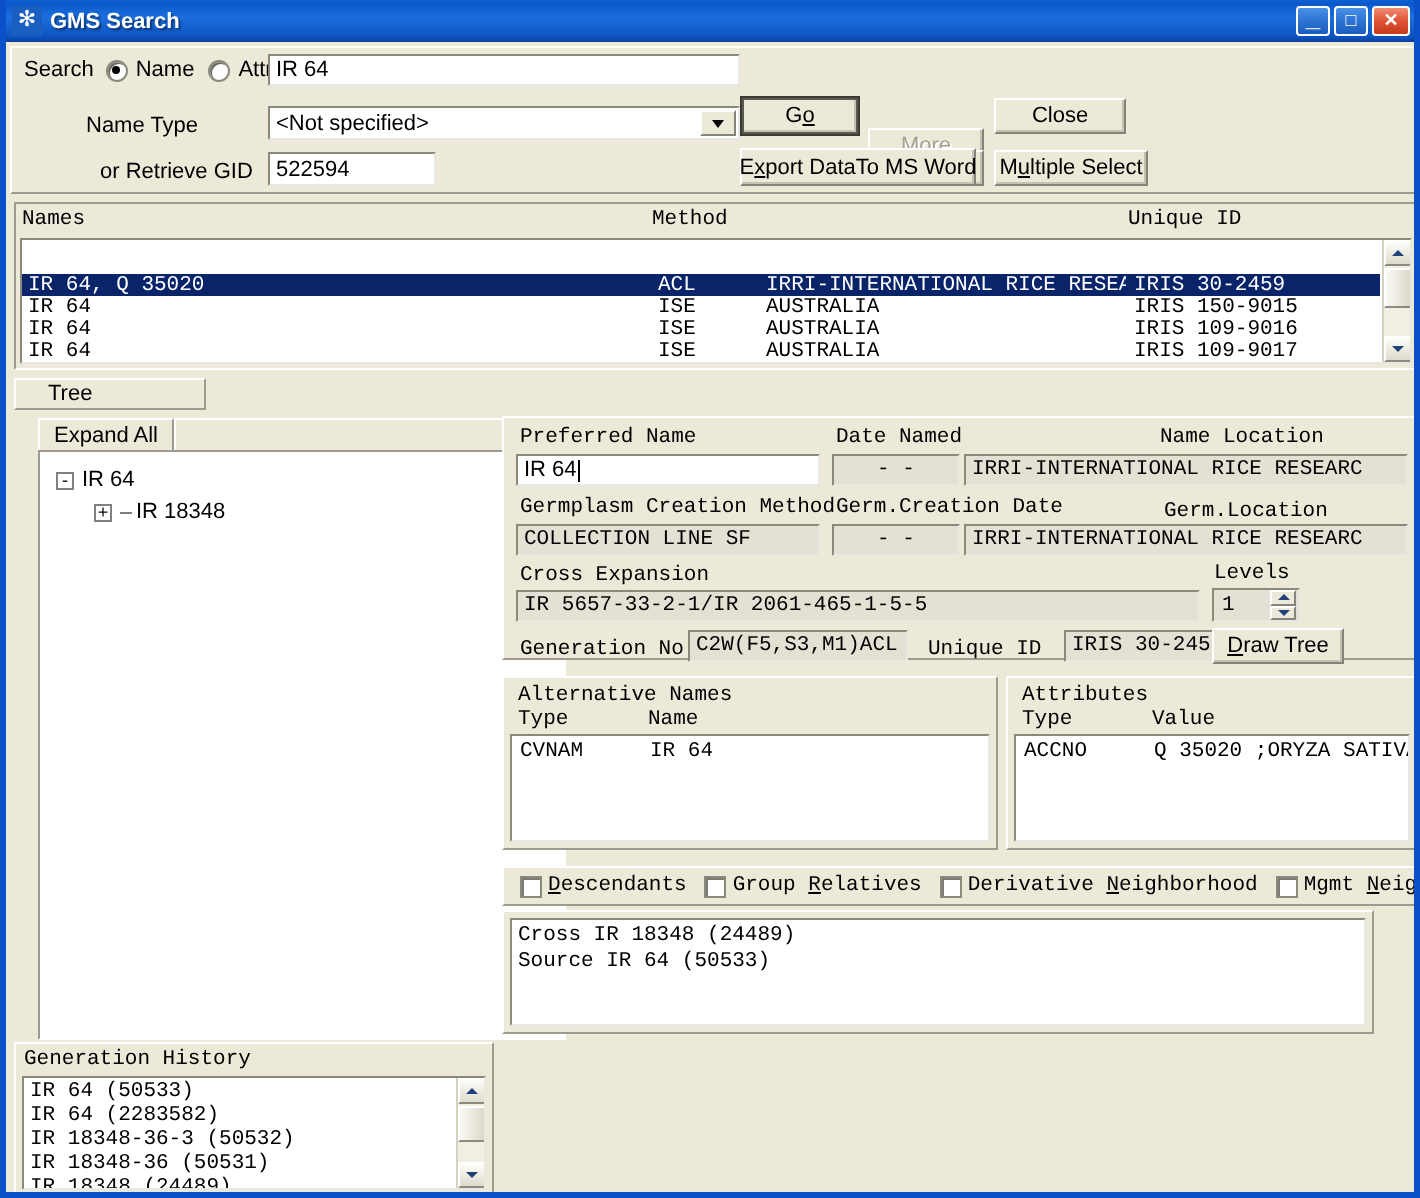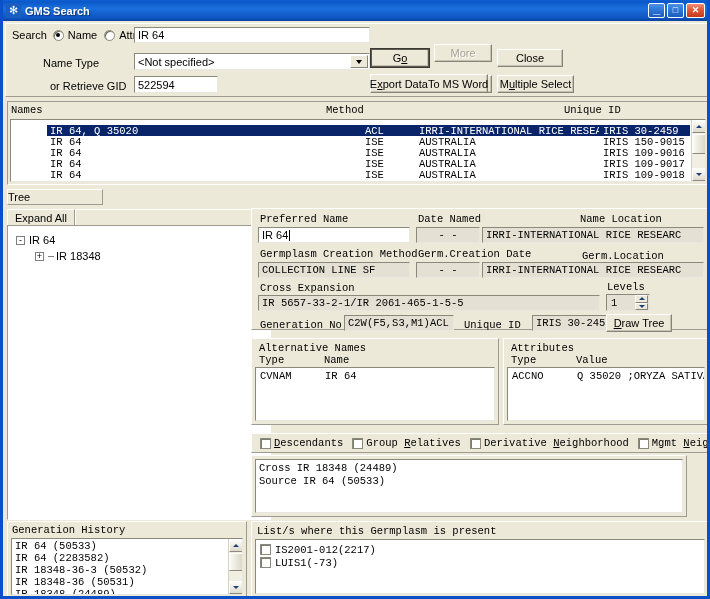--- a/index.html
+++ b/index.html
@@ -246,27 +246,27 @@
     position: absolute; left: 4px; top: 189px;
     width: 702px; height: 16px;
     display: flex; align-items: stretch;
   }
   .tabcell {
     background: #ece9d8;
     border: 1px solid;
     border-color: #ffffff #9d9b91 #9d9b91 #ffffff;
     box-sizing: border-box;
     display: flex; align-items: center;
-    padding-left: 0;
+    padding-left: 16px;
     font-size: 11px;
   }
 
   
   .treepane {
-    position: absolute; left: 4px; top: 208px;
+    position: absolute; left: 16px; top: 208px;
     width: 264px; height: 312px;
   }
   .treetabs { display: flex; height: 18px; align-items: flex-end; }
   .ttab {
     height: 17px;
     background: #ece9d8;
     border: 1px solid;
     border-color: #ffffff #9d9b91 #9d9b91 #ffffff;
     border-bottom: none;
     box-sizing: border-box;
@@ -468,21 +468,21 @@
 
     <div class="lbl" style="left:44px; top:56px; font-family:'Liberation Sans',sans-serif; font-size:11px;">or Retrieve GID</div>
 
     <div class="field" style="position:absolute; left:128px; top:52px; width:84px; height:17px;">
       <span>522594</span>
     </div>
 
     <div class="btn default" style="position:absolute; left:365px; top:25px; width:58px; height:18px;">
       <span>G<span class="u">o</span></span>
     </div>
-    <div class="btn disabled" style="position:absolute; left:428px; top:20px; width:58px; height:18px;">
+    <div class="btn disabled" style="position:absolute; left:428px; top:40px; width:58px; height:18px;">
       <span>More</span>
     </div>
     <div class="btn" style="position:absolute; left:491px; top:25px; width:66px; height:18px;">
       <span>Close</span>
     </div>
 
     <div class="btn" style="position:absolute; left:365px; top:51px; width:58px; height:18px;">
       <span><span class="u">N</span>ew</span>
     </div>
     <div class="btn" style="position:absolute; left:428px; top:51px; width:58px; height:18px;">
@@ -497,21 +497,21 @@
     <span>E<span class="u">x</span>port DataTo MS Word</span>
   </div>
 
   <div class="nameslist">
     <div class="lv-head">
       <span class="c-name">Names</span>
       <span class="c-method">Method</span>
       <span class="c-uid">Unique ID</span>
     </div>
     <div class="lv-body">
-      <div id="results-rows-host" style="position:absolute; left:0; top:5px; right:15px;padding-left:36px;">
+      <div id="results-rows-host" style="position:absolute; left:0; top:17px; right:15px;">
           <div class="lv-row sel">
             <span class="c-name">IR 64, Q 35020</span>
             <span class="c-method">ACL</span>
             <span class="c-loc">IRRI-INTERNATIONAL RICE RESEARCH</span>
             <span class="c-uid">IRIS 30-2459</span>
           </div>
           <div class="lv-row">
             <span class="c-name">IR 64</span>
             <span class="c-method">ISE</span>
             <span class="c-loc">AUSTRALIA</span>
@@ -723,29 +723,14 @@
             <i class="tri-up"></i>
           </div>
         <div class="sb-thumb" style="top:14px; height:18px;"></div>
         <div class="sb-btn" style="position:absolute; bottom:0;">
             <i class="tri-dn2"></i>
           </div>
       </div>
     </div>
   </div>
 
-  <div class="listspane panel">
-    <div class="listshead">List/s where this Germplasm is present</div>
-    <div class="listsbody">
-      <div id="lists-host">
-          <div class="listitem">
-            <span class="cbx"></span>
-            <span>IS2001-012(2217)</span>
-          </div>
-          <div class="listitem">
-            <span class="cbx"></span>
-            <span>LUIS1(-73)</span>
-          </div>
-        </div>
-    </div>
-  </div>
 
 </div>
 
 </body></html>

